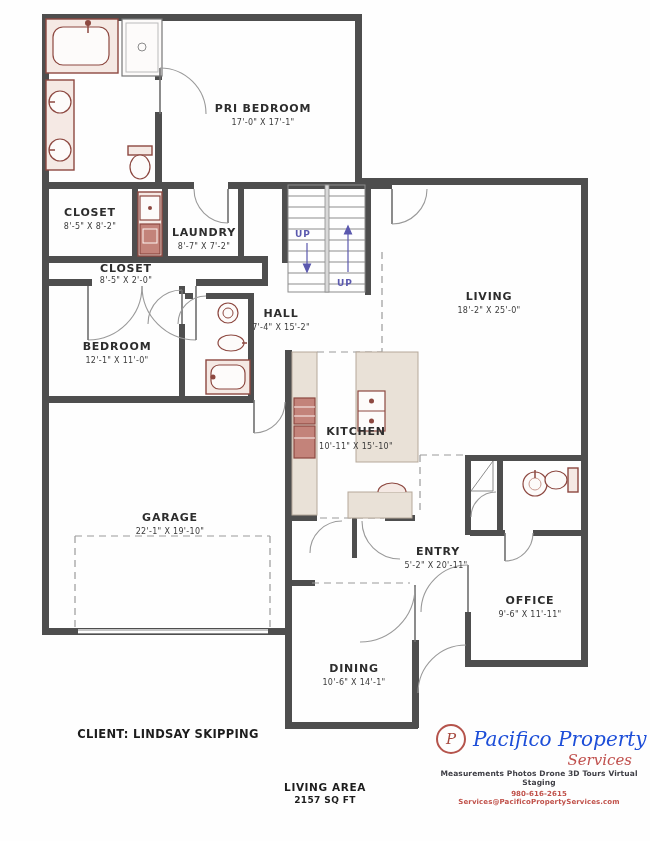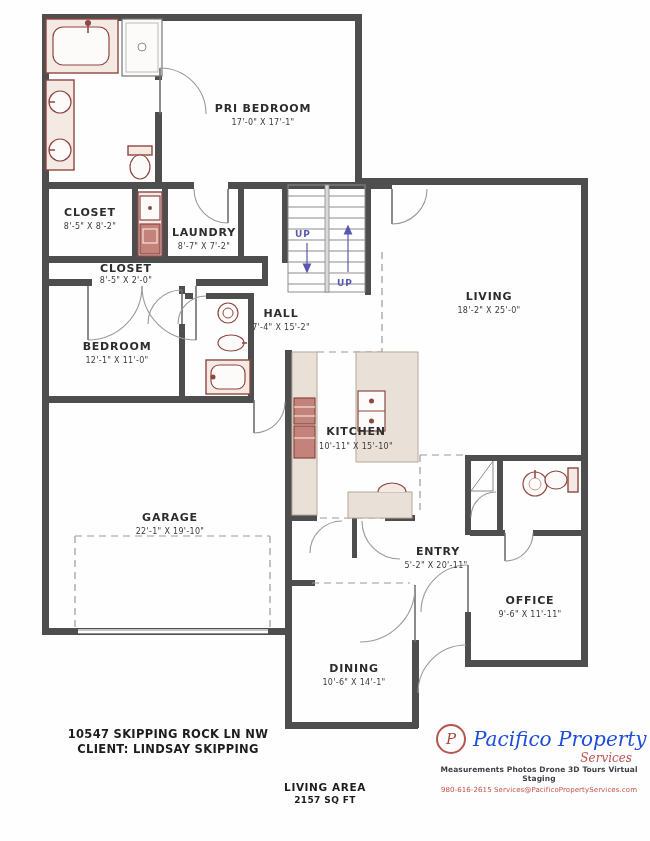--- a/index.html
+++ b/index.html
@@ -25,24 +25,24 @@
         font-size:11.5px;font-weight:600;line-height:15px;color:#1d1d1d;letter-spacing:.3px;}
   .larea{position:absolute;left:258px;top:781px;width:134px;text-align:center;color:#1d1d1d;}
   .larea .l1{font-size:10.5px;font-weight:600;letter-spacing:.6px;}
   .larea .l2{font-size:9px;font-weight:700;letter-spacing:.4px;margin-top:2px;}
   .brand{position:absolute;left:436px;top:724px;width:206px;}
   .brandrow{display:flex;align-items:center;gap:7px;}
   .plogo{width:26px;height:26px;border:2px solid #b5544c;border-radius:50%;flex:0 0 auto;
          display:flex;align-items:center;justify-content:center;
          font-family:"DejaVu Serif",serif;font-style:italic;font-size:15px;color:#a6493f;}
   .pname{font-family:"DejaVu Serif",serif;font-style:italic;font-size:20px;color:#1d4ed8;white-space:nowrap;}
-  .psub{font-family:"DejaVu Serif",serif;font-style:italic;font-size:12px;color:#c0504d;
+  .psub{font-family:"DejaVu Serif",serif;font-style:italic;font-size:15px;color:#c0504d;
         text-align:right;margin:-3px 10px 0 0;}
   .ptag{font-size:7.5px;font-weight:700;color:#3e3e45;text-align:center;letter-spacing:.1px;}
-  .pcontact{font-size:7px;font-weight:400;color:#c0514a;text-align:center;margin-top:3px;letter-spacing:.1px;}
+  .pcontact{font-size:7px;font-weight:700;color:#c0514a;text-align:center;margin-top:3px;letter-spacing:.1px;}
 </style>
 </head>
 <body>
 
 <div class="stage">
 
 <svg width="650" height="730" viewBox="0 0 650 730">
 
   <g>
     <rect class="w" x="42" y="14" width="320" height="7"></rect>
@@ -300,21 +300,20 @@
     <text class="rname" x="438" y="555">ENTRY</text>
     <text class="rdims" x="436" y="568">5'-2" X 20'-11"</text>
     <text class="rname" x="530" y="604">OFFICE</text>
     <text class="rdims" x="530" y="617">9'-6" X 11'-11"</text>
     <text class="rname" x="354" y="672">DINING</text>
     <text class="rdims" x="354" y="685">10'-6" X 14'-1"</text>
   </g>
 </svg>
 
   <div class="addr">
-    <div>10547 SKIPPING ROCK LN NW</div>
     <div>CLIENT: LINDSAY SKIPPING</div>
   </div>
 
   <div class="larea">
     <div class="l1">LIVING AREA</div>
     <div class="l2">2157 SQ FT</div>
   </div>
 
   <div class="brand">
     <div class="brandrow">

